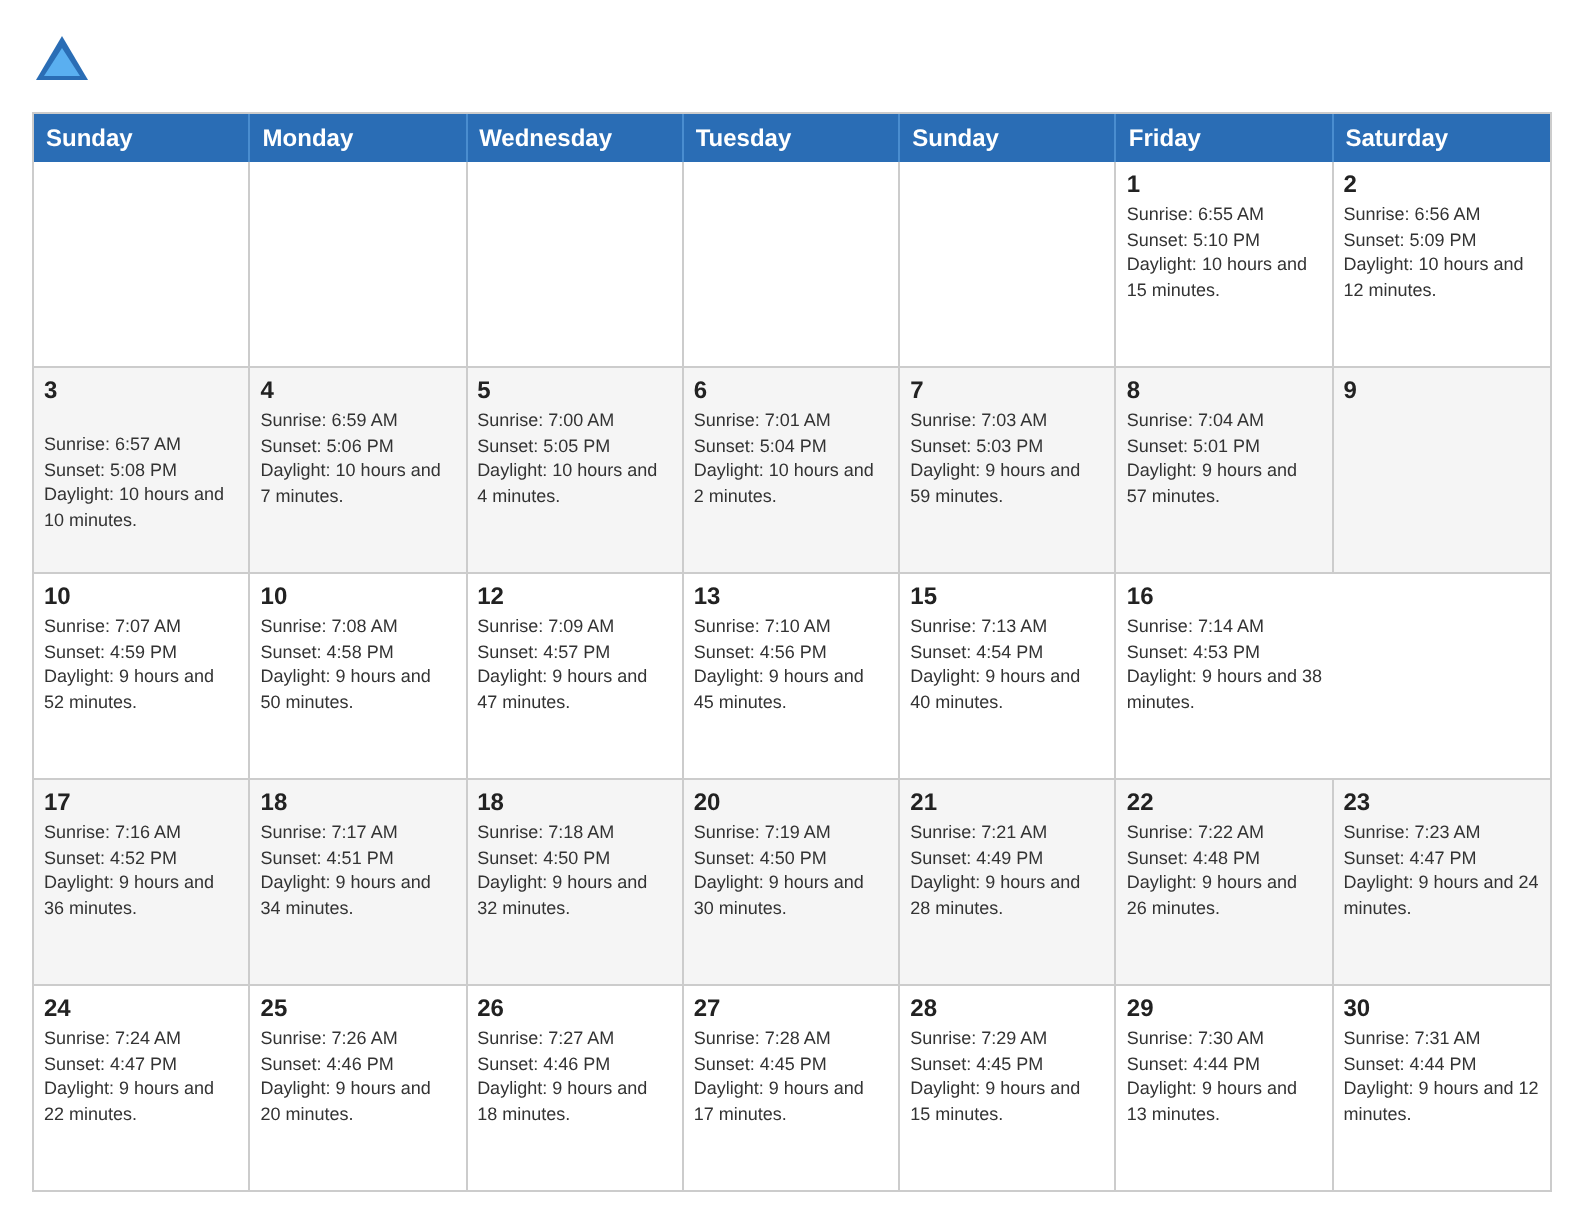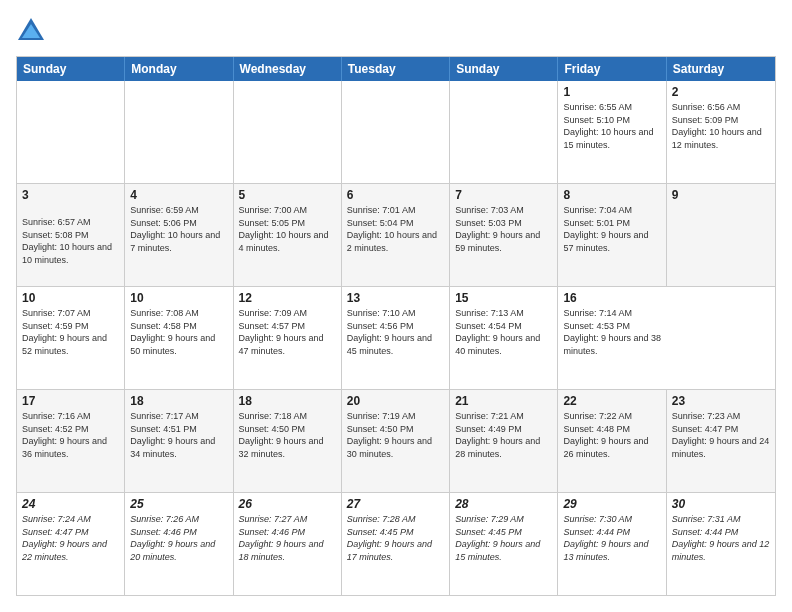--- a/index.html
+++ b/index.html
@@ -83,21 +83,21 @@
       flex: 1;
       display: flex;
       flex-direction: column;
     }
     .cal-row {
       display: grid;
       grid-template-columns: repeat(7, 1fr);
       flex: 1;
       border-bottom: 1px solid #ccc;
     }
-    .cal-row:last-child { border-bottom: none; font-style: italic; }
+    .cal-row:last-child { border-bottom: none; }
     .cal-cell {
       border-right: 1px solid #ccc;
       padding: 4px 5px;
       font-size: 9.5px;
       color: #333;
       vertical-align: top;
       background: #fff;
     }
     .cal-cell:last-child { border-right: none; }
     .cal-cell.alt { background: #f5f5f5; }

